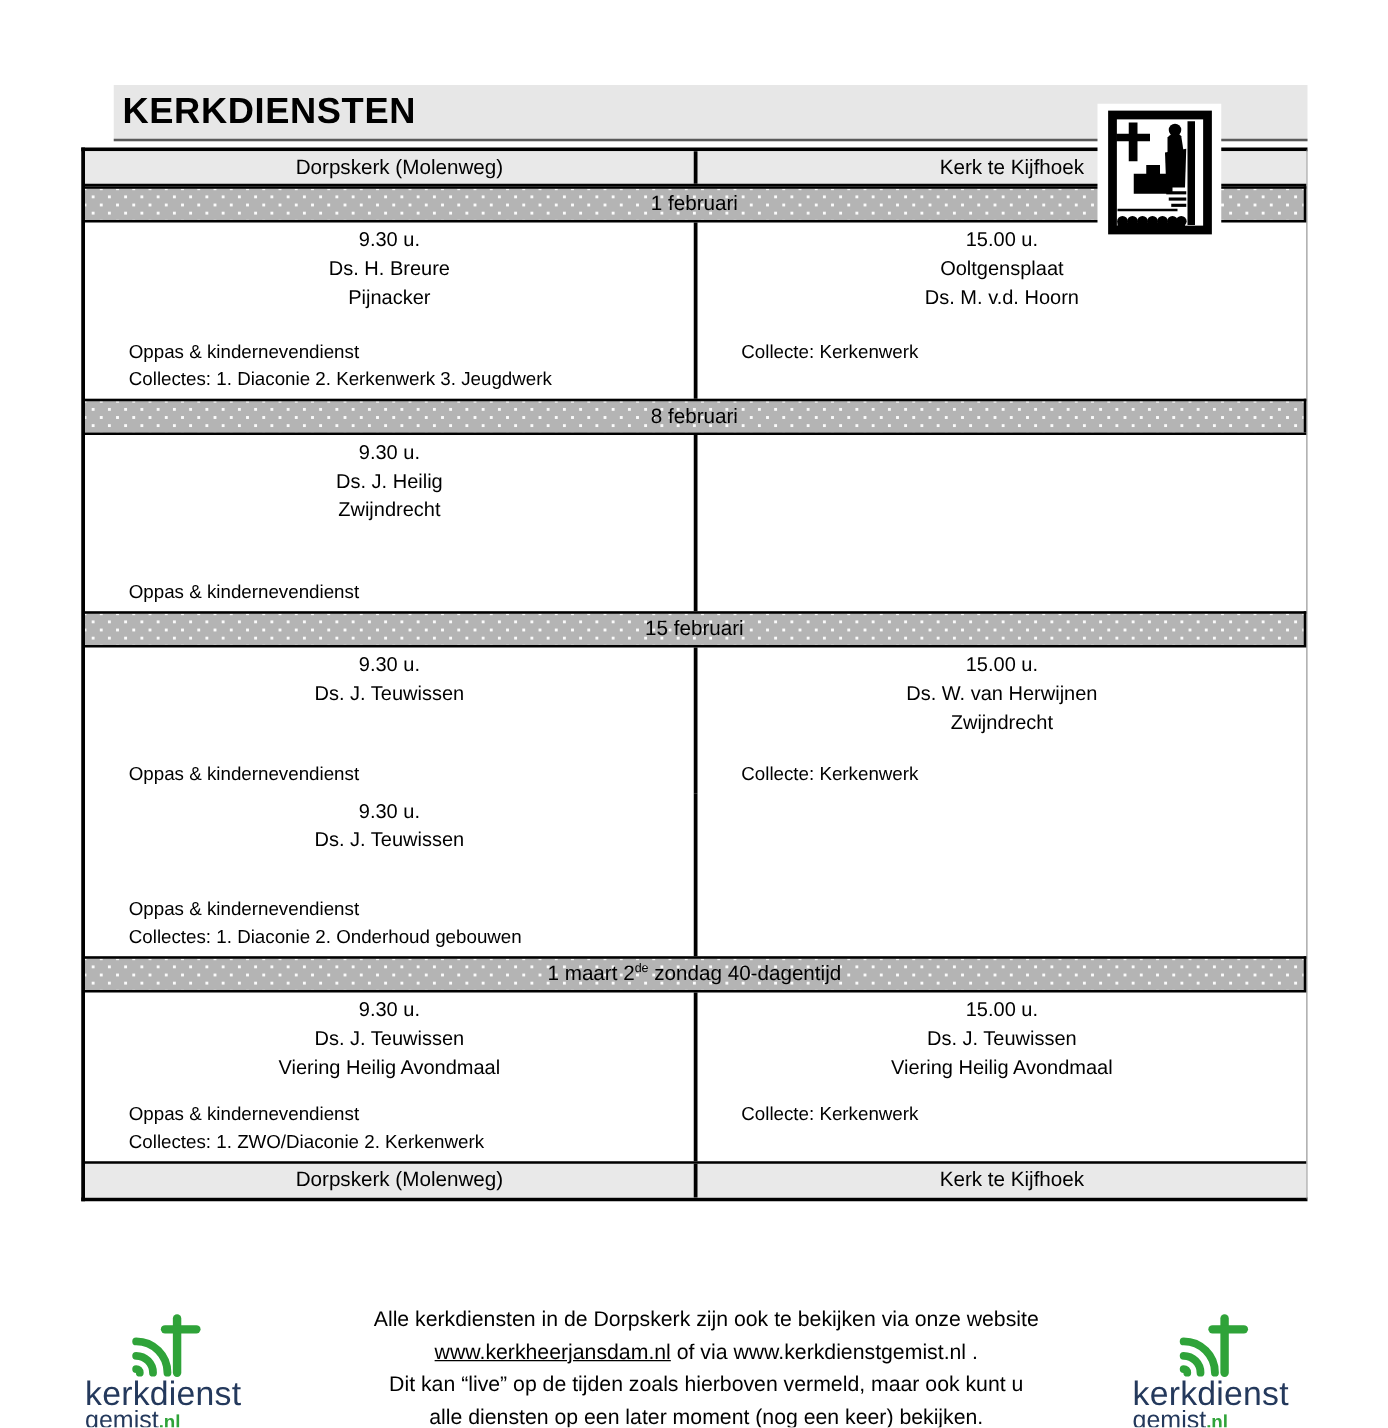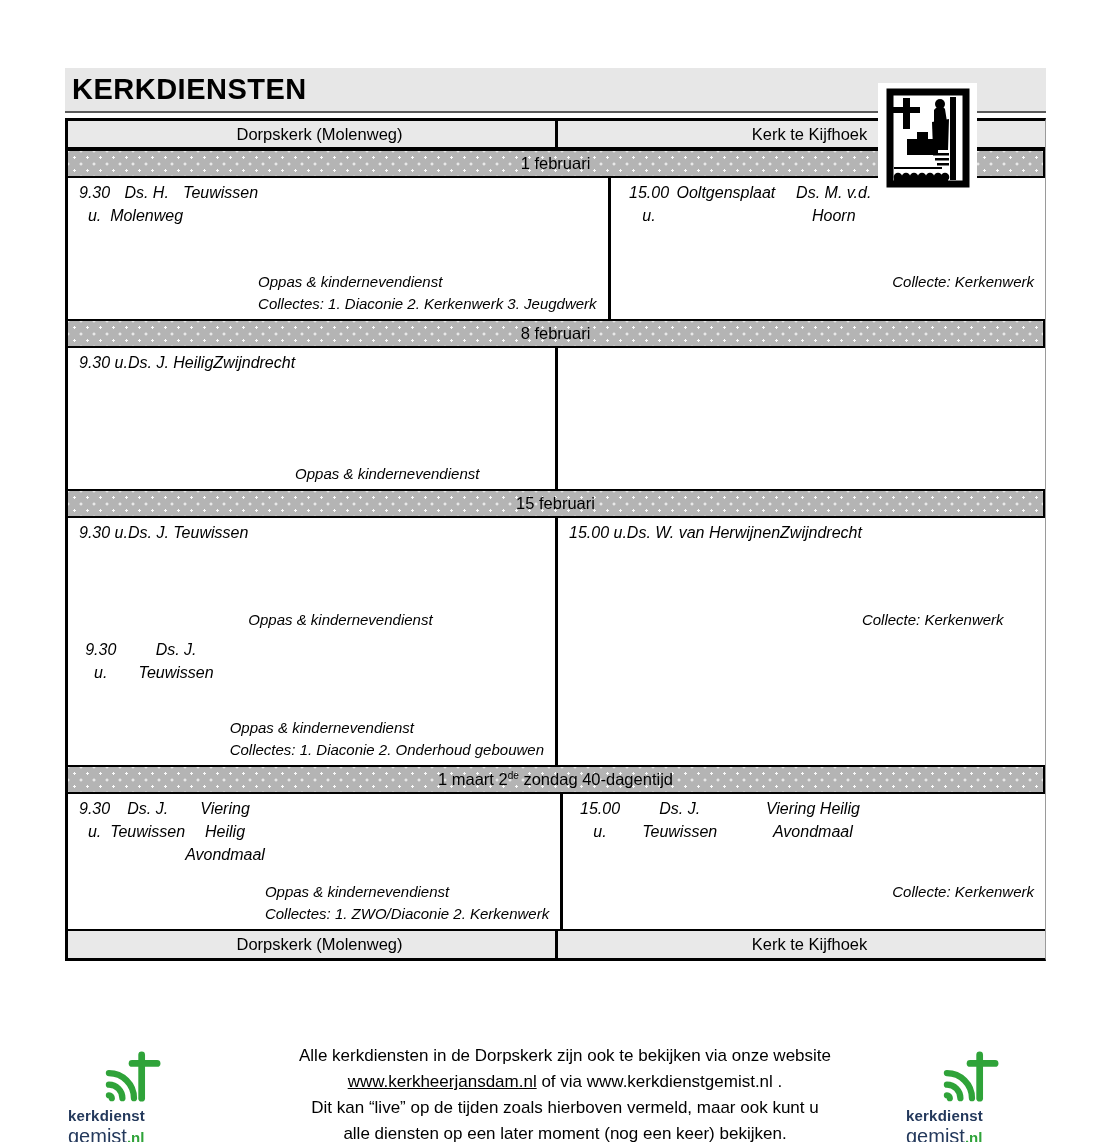--- a/index.html
+++ b/index.html
@@ -2,57 +2,57 @@
 <html style="--green: #2fa339; --navy: #24395c;"><head>
 <meta charset="utf-8">
 <style>
   html,body{margin:0;padding:0;background:#fff;}
   .page{position:relative;width:1110px;height:1142px;background:#ffffff;overflow:hidden;
         font-family:"Liberation Sans",sans-serif;color:#000;}
   .content{position:absolute;left:65px;top:68px;width:981px;}
 
   
   .title-band{height:45px;background:#e7e7e7;border-bottom:2px solid #5a5a5a;
-              display:flex;align-items:center;padding-left:7px;box-sizing:border-box;}
+              display:flex;align-items:center;padding-left:7px;box-sizing:border-box;margin-left:26px;}
   .title-band h1{margin:0;font-size:29px;font-weight:bold;letter-spacing:.5px;}
 
   
   .ktable{margin-top:5px;border-left:3px solid #000;border-top:3px solid #000;
           border-bottom:3px solid #000;border-right:1px solid #9a9a9a;}
   .trow{display:flex;box-sizing:border-box;}
   .hrow{height:28px;background:#e9e9e9;border-bottom:2px solid #000;}
   .frow{height:29px;background:#e9e9e9;border-top:2px solid #000;}
   .hcell{flex:1;display:flex;align-items:center;justify-content:center;font-size:16.5px;margin-left:16px;}
   .hcell.first{border-right:3px solid #000;}
   .daterow{height:27px;align-items:center;justify-content:center;font-size:16.5px;
            background-color:#b4b4b4;border-right:2px solid #000;
            background-image:radial-gradient(circle,rgba(255,255,255,.95) 1.1px,transparent 1.2px),
                             radial-gradient(circle,rgba(255,255,255,.95) 1.1px,transparent 1.2px);
            background-size:13px 13px;background-position:0 0,6.5px 6.5px;}
   .daterow + .contentrow{border-top:2px solid #000;}
   #sections-mount .daterow{border-top:2px solid #000;border-bottom:0;}
   .daterow sup{font-size:10px;vertical-align:super;line-height:0;}
-  .contentrow .cell{flex:1;display:flex;flex-direction:row;box-sizing:border-box;
-                    padding:3px 11px 4px;font-style:italic;}
+  .contentrow .cell{flex:1;display:flex;flex-direction:column;box-sizing:border-box;
+                    padding:3px 11px 4px;}
   .cell.left{border-right:3px solid #000;}
   .cline{text-align:center;font-size:16px;line-height:23px;}
   .bgroup{margin-top:auto;}
-  .bline{text-align:left;font-size:15px;line-height:22px;white-space:nowrap;}
+  .bline{text-align:left;font-size:15px;line-height:22px;white-space:nowrap;margin-left:24px;}
 
   
   .church-box{position:absolute;left:878px;top:83px;width:99px;height:109px;background:#fff;
               display:flex;align-items:center;justify-content:center;z-index:5;}
 
   
   .bottom{position:absolute;left:60px;top:1040px;width:1010px;display:flex;align-items:flex-start;}
   .note{flex:1;text-align:center;font-size:17px;line-height:26px;padding-top:3px;}
   .note .u{text-decoration:underline;}
   .logo{width:172px;display:flex;flex-direction:column;padding-top:10px;}
   .logo svg{display:block;margin-left:42px;}
-  .logo .l1{font-size:15px;font-weight:bold;line-height:21px;margin-top:3px;padding-left:8px;
+  .logo .l1{font-size:27px;font-weight:normal;line-height:21px;margin-top:3px;padding-left:8px;
             color:var(--navy,#24395c);letter-spacing:.2px;}
   .logo .l2{font-size:20px;line-height:20px;padding-left:8px;color:var(--navy,#24395c);}
   .logo .l2 .nl{color:var(--green,#2fa339);font-size:15px;font-weight:bold;}
 </style>
 </head>
 <body>
 
 <div class="page">
 
   <div class="content">
@@ -66,22 +66,22 @@
         <div class="hcell">Kerk te Kijfhoek</div>
       </div>
 
       <div id="sections-mount">
           <div class="trow daterow">
             <span>1 februari</span>
           </div>
           <div class="trow contentrow" style="height: 143px;">
             <div class="cell left">
               <div class="cline">9.30 u.</div>
-              <div class="cline">Ds. H. Molenweg</div>
-              <div class="cline">Teuwissen</div>
+              <div class="cline">Ds. H. Breure</div>
+              <div class="cline">Pijnacker</div>
               <div class="bgroup">
                 <div class="bline">Oppas &amp; kindernevendienst</div>
                 <div class="bline">Collectes: 1. Diaconie 2. Kerkenwerk 3. Jeugdwerk</div>
               </div>
             </div>
             <div class="cell right">
               <div class="cline">15.00 u.</div>
               <div class="cline">Ooltgensplaat</div>
               <div class="cline">Ds. M. v.d. Hoorn</div>
               <div class="bgroup">

